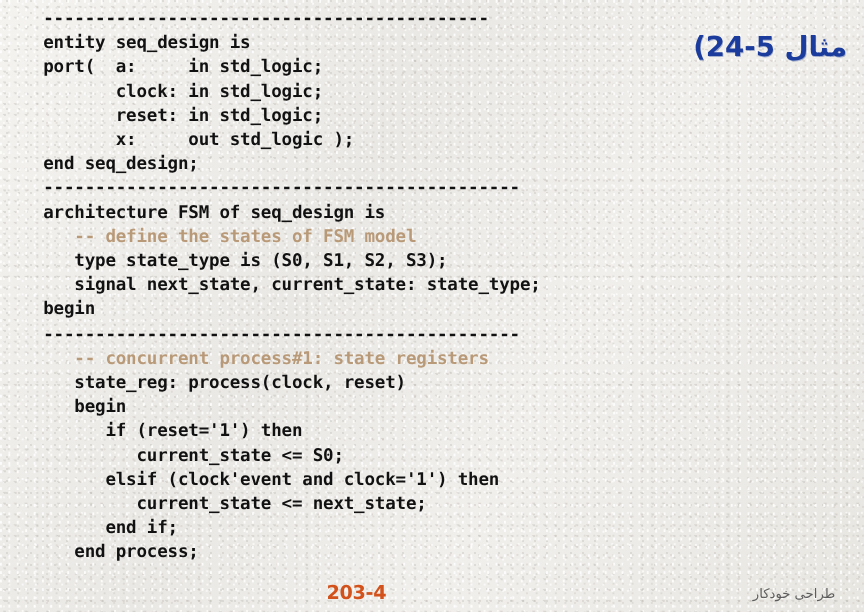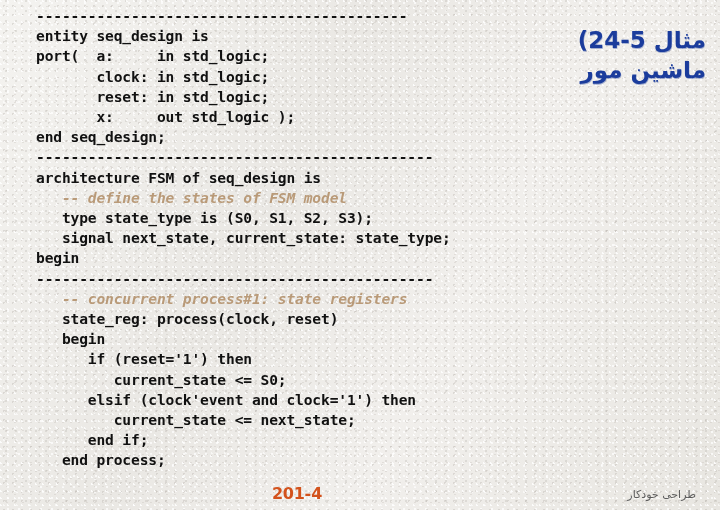--- a/index.html
+++ b/index.html
@@ -42,21 +42,20 @@
     color: #111111;
     white-space: pre;
     letter-spacing: -0.15px;
   }
   #code-block .line {
     white-space: pre;
     min-height: 20.2px;
   }
   #code-block .comment {
     color: #b99a78;
-    font-style: italic;
   }
 
   
   #title-block {
     position: absolute;
     right: 14px;
     top: 25px;
     direction: rtl;
     color: #1b3c9c;
     font-family: "DejaVu Sans", sans-serif;
@@ -104,21 +103,20 @@
 </style>
 </head>
 <body>
 
 <div id="slide">
 
   <div id="code-block"><div class="line">-------------------------------------------</div><div class="line">entity seq_design is</div><div class="line">port(  a:     in std_logic;</div><div class="line">       clock: in std_logic;</div><div class="line">       reset: in std_logic;</div><div class="line">       x:     out std_logic );</div><div class="line">end seq_design;</div><div class="line">----------------------------------------------</div><div class="line">architecture FSM of seq_design is</div><div class="line comment">   -- define the states of FSM model</div><div class="line">   type state_type is (S0, S1, S2, S3);</div><div class="line">   signal next_state, current_state: state_type;</div><div class="line">begin</div><div class="line">----------------------------------------------</div><div class="line comment">   -- concurrent process#1: state registers</div><div class="line">   state_reg: process(clock, reset)</div><div class="line">   begin</div><div class="line">      if (reset='1') then</div><div class="line">         current_state &lt;= S0;</div><div class="line">      elsif (clock'event and clock='1') then</div><div class="line">         current_state &lt;= next_state;</div><div class="line">      end if;</div><div class="line">   end process;</div></div>
 
   <div id="title-block">
     <div class="tline">مثال 5-24)</div>
-    <div class="tline">ماشین مور</div>
   </div>
 
   <div id="footer-page">
-    <span class="pnum">201</span><span>-4</span>
+    <span class="pnum">203</span><span>-4</span>
   </div>
   <div id="footer-right">طراحی خودکار</div>
 
 </div>
 
 </body></html>

